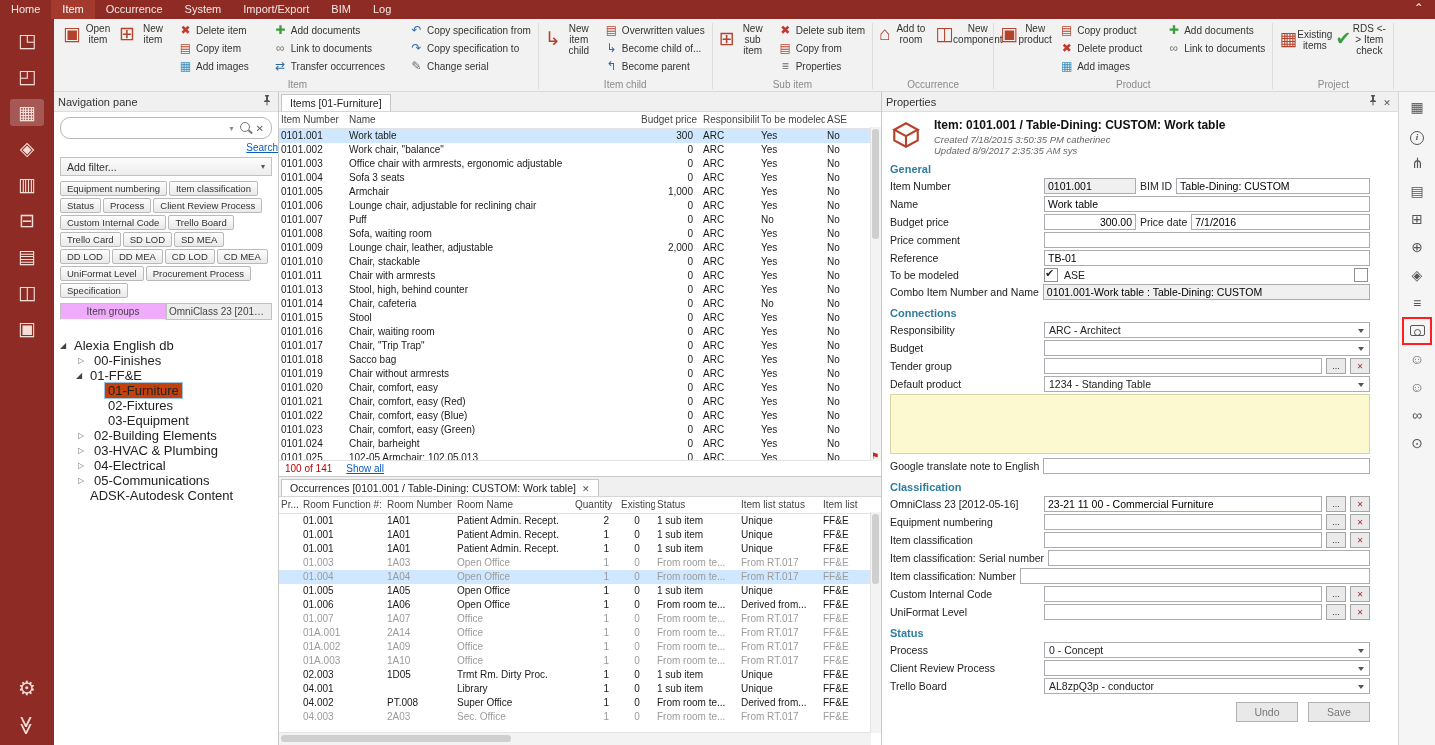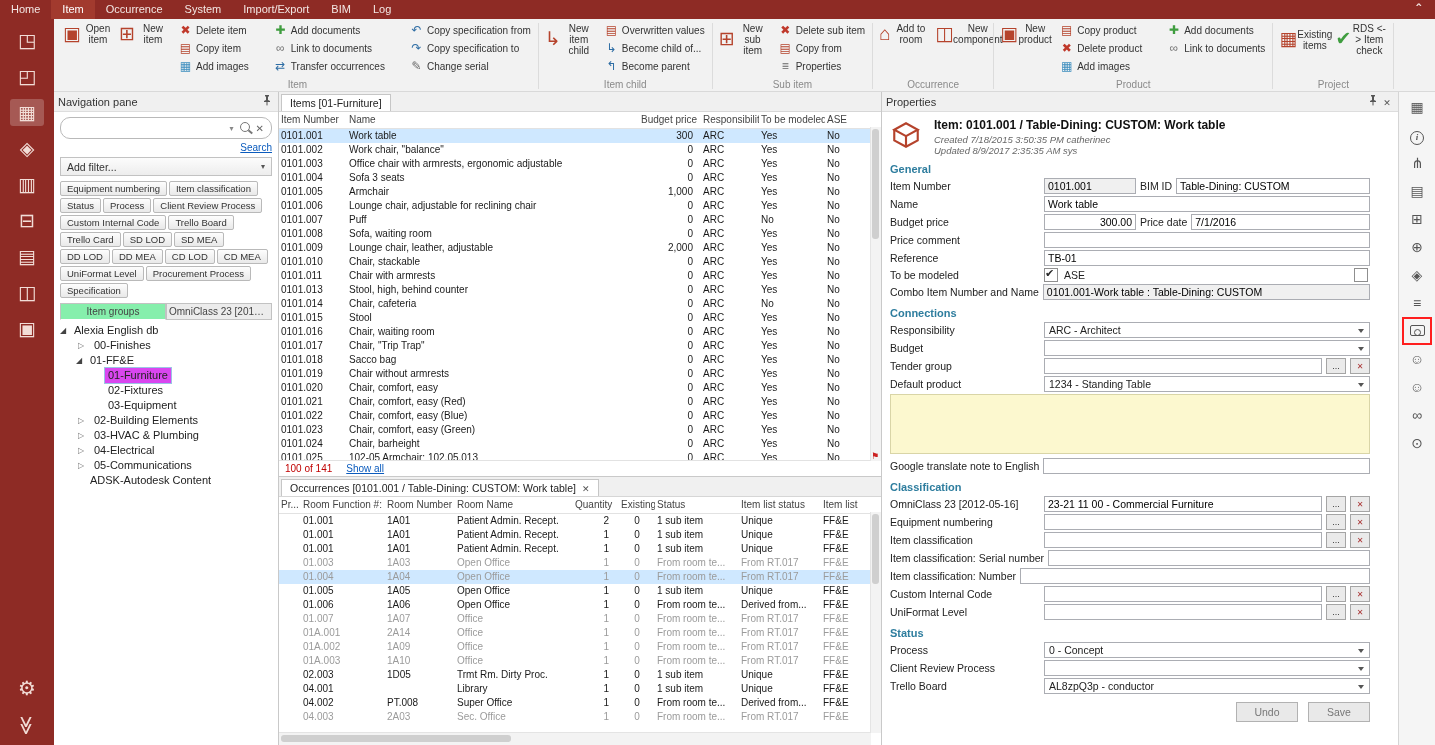--- a/index.html
+++ b/index.html
@@ -75,38 +75,38 @@
   .pclose{width:14px;text-align:center}
   .pclose::before{content:"✕";font-size:9px;color:#555}
   .searchrow{margin:5px 6px 1px;border:1px solid #b9b9b9;border-radius:10px;height:20px;display:flex;align-items:center;padding:0 7px;background:#fff}
   .sinput{flex:1;border:0;outline:0;font:11px "Liberation Sans","DejaVu Sans",sans-serif;min-width:0;background:transparent}
   .schev{color:#888;font-size:8px;margin:0 4px}
   .schev::before{content:"▾"}
   .mag{width:8px;height:8px;border:1.5px solid #777;border-radius:50%;position:relative;margin:0 6px 3px 2px}
   .mag::after{content:"";position:absolute;width:5px;height:1.5px;background:#777;right:-4px;bottom:-2px;transform:rotate(40deg)}
   .sclear{color:#666;font-size:10px}
   .sclear::before{content:"✕"}
-  .searchlink{text-align:right;margin:1px 6px 4px}
+  .searchlink{text-align:right;margin:1px 0 4px}
   .link{color:#0b5bbd;text-decoration:underline;font-size:10px}
   .addfilter{margin:0 6px 5px;border:1px solid #c2c2c2;background:linear-gradient(#fcfcfc,#ededed);height:17px;display:flex;align-items:center;padding:0 6px;font-size:10.5px;color:#333}
   .afchev{margin-left:auto;font-size:8px;color:#555}
   .afchev::before{content:"▾"}
   .chips{display:flex;flex-wrap:wrap;gap:2px;margin:0 6px 5px}
   .chip{border:1px solid #b9b9b9;border-radius:2px;background:linear-gradient(#fdfdfd,#e9e9e9);font-size:9.5px;padding:1px 6px;color:#333;white-space:nowrap}
   .ntabs{display:flex;margin:0 6px}
   .ntab{flex:1;text-align:center;font-size:10px;padding:2px;border:1px solid #c2c2c2;background:#ececec;color:#444;white-space:nowrap;overflow:hidden;text-overflow:ellipsis}
-  .ntab.active{background:#86efac;border-bottom-color:#fff}
-  .tree{flex:1;overflow:hidden;margin:3px 2px;font-size:11px}
+  .ntab.active{background:#f0abfc;border-bottom-color:#fff}
+  .tree{flex:1;overflow:hidden;margin:18px 2px;font-size:13px}
   .trw{height:15px;line-height:15px;display:flex;align-items:center;white-space:nowrap}
   .trw.lv0{padding-left:4px}.trw.lv1{padding-left:20px}.trw.lv2{padding-left:38px}
   .texp{flex:0 0 11px;width:11px;font-size:8px;color:#444}
   .texp.x::before{content:"◢"}
   .texp.c::before{content:"▷";color:#777}
   .tlab{padding:0 3px}
-  .trw.sel .tlab{background:#d946ef;outline:1px solid #9cc4e4}
+  .trw.sel .tlab{background:#c2410c;outline:1px solid #9cc4e4}
   
   .center{flex:0 0 602px;display:flex;flex-direction:column;border-right:1px solid #c9c9c9;min-height:0}
   .panel{position:relative;background:#fff;display:flex;flex-direction:column;min-height:0}
   .items-panel{flex:1;border-bottom:1px solid #c9c9c9}
   .occ-panel{flex:0 0 268px}
   .tabstrip{flex:0 0 19px;height:19px;background:#f0f0f0;border-bottom:1px solid #d6d6d6;display:flex;align-items:flex-end;padding:0 2px}
   .tab{background:#fff;border:1px solid #c6c6c6;border-bottom:0;font-size:10.5px;padding:2px 8px;display:flex;align-items:center;gap:6px;white-space:nowrap}
   .tclose::before{content:"✕";font-size:9px;color:#555}
   .igrid{display:grid;grid-template-columns:68px 292px 62px 58px 66px 40px 1fr}
   .ogrid{display:grid;grid-template-columns:22px 84px 70px 118px 46px 36px 84px 82px 38px 1fr}

